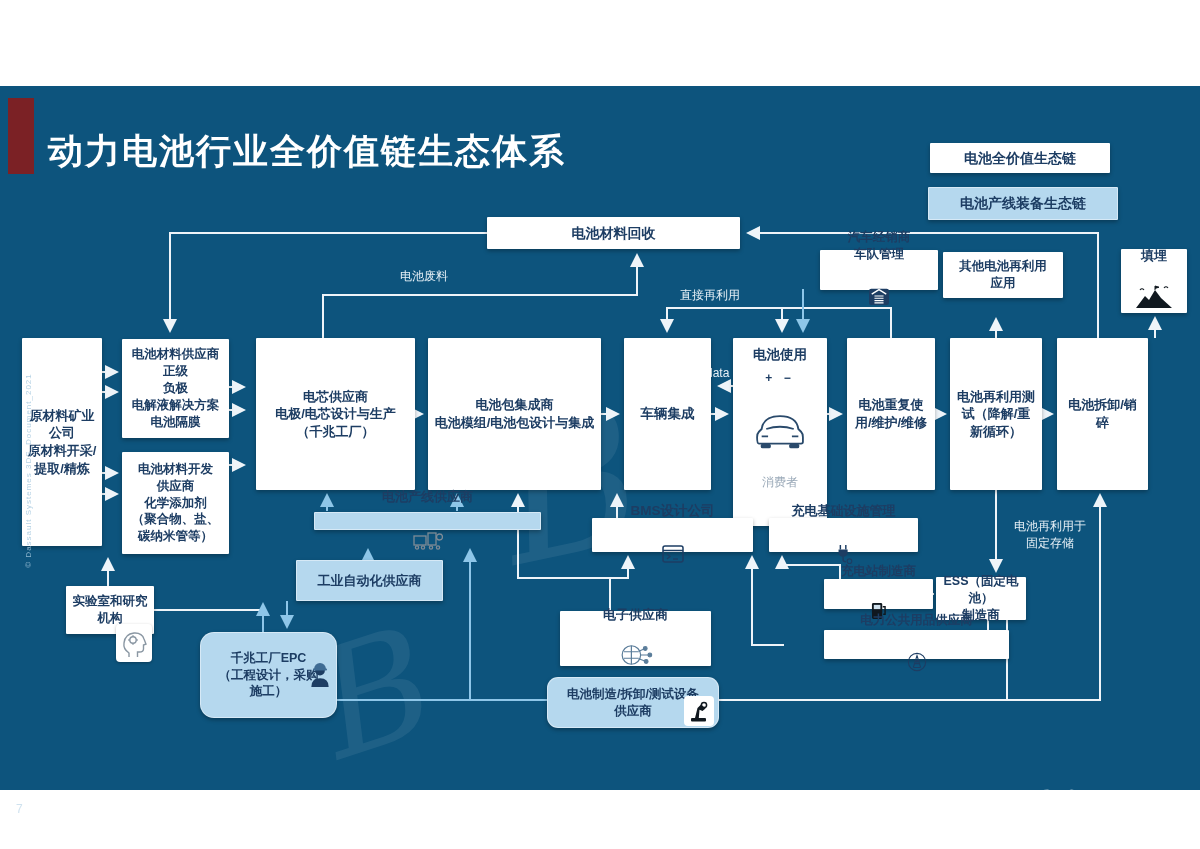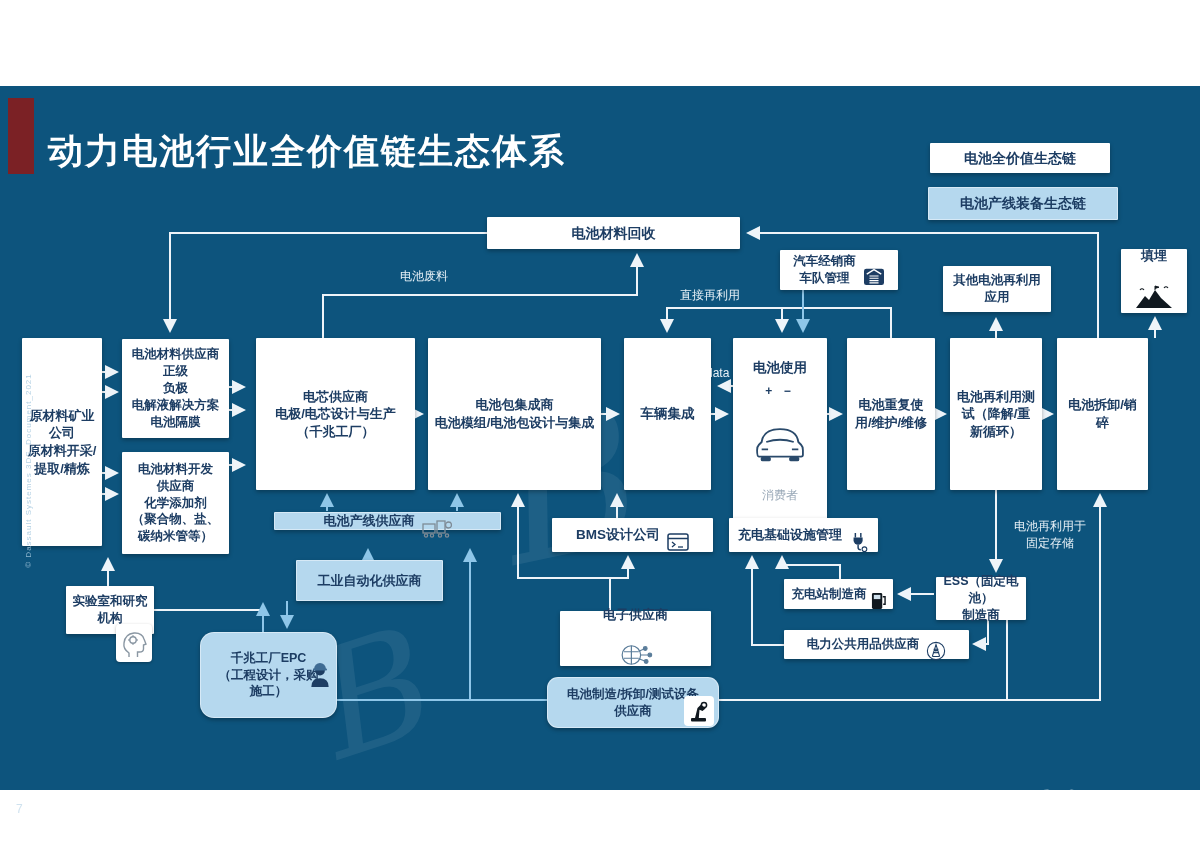--- a/index.html
+++ b/index.html
@@ -6,21 +6,21 @@
   #stage{position:relative;width:1200px;height:849px;background:#ffffff;overflow:hidden;}
   #slide{position:absolute;left:0;top:86px;width:1200px;height:704px;background:#0d547d;}
   .abs{position:absolute;box-sizing:border-box;}
   .box{position:absolute;box-sizing:border-box;display:flex;align-items:center;justify-content:center;
        text-align:center;border-radius:1px;font-weight:bold;color:#1d3d63;white-space:pre-line;line-height:1.35;}
   .w{background:#ffffff;box-shadow:0 2px 4px rgba(0,0,0,.30);}
   .b{background:#b5d8ee;border:1px solid rgba(255,255,255,.45);box-shadow:0 2px 4px rgba(0,0,0,.30);}
   .lbl{position:absolute;color:#e8f1f7;font-size:12px;white-space:pre-line;text-align:center;}
   .title{position:absolute;left:48px;top:128px;font-size:35px;font-weight:bold;color:#ffffff;letter-spacing:2px;}
   .col{flex-direction:column;}
-  .row{flex-direction:row;gap:7px;}
+  .row{flex-direction:column;gap:7px;margin-left:40px;}
   svg.wire{position:absolute;left:0;top:0;pointer-events:none;}
   .gray{color:#9aa9b8;font-weight:normal;}
   .wm{position:absolute;color:#ffffff;opacity:0.07;font-family:"DejaVu Serif",serif;font-style:italic;pointer-events:none;}
   .redbar{position:absolute;left:8px;top:12px;width:26px;height:76px;background:#7b2125;}
   .vtext{position:absolute;left:-252px;top:380px;width:560px;transform:rotate(-90deg);transform-origin:center;
          font-size:8px;color:rgba(165,200,222,.85);text-align:center;letter-spacing:1px;}
   .logo{position:absolute;left:1032px;top:700px;display:flex;align-items:center;gap:8px;color:#fff;}
   .logotx{font-size:12px;font-weight:bold;font-style:italic;letter-spacing:1px;line-height:1.1;}
   .pagenum{position:absolute;left:16px;top:716px;color:#cfe2ef;font-size:12px;}
 </style>
@@ -110,21 +110,21 @@
 车队管理</span>
       <span>
         <svg width="22" height="20" viewBox="0 0 24 22">
             <rect x="1" y="3" width="22" height="18" rx="2.5" fill="#1d3d63"></rect>
             <path d="M4 9 L12 4 L20 9" stroke="#fff" stroke-width="1.5" fill="none"></path>
             <path d="M7 11 h10 M7 13.5 h10 M7 16 h10 M7 18.5 h10" stroke="#fff" stroke-width="1.3"></path>
           </svg>
       </span>
     </div>
 
-    <div class="box w" style="left:943px;top:180px;width:108px;height:46px;font-size:12.5px;">其他电池再利用
+    <div class="box w" style="left:943px;top:166px;width:120px;height:46px;font-size:12.5px;">其他电池再利用
 应用</div>
 
     <div class="box w col" style="left:1121px;top:163px;width:66px;height:64px;font-size:13px;gap:2px;">
       <span>填埋</span>
       <span>
         <svg width="40" height="26" viewBox="0 0 40 26">
             <path d="M2 24 L11 12 L15 16 L21 6 L27 14 L38 24 Z" fill="#10181f"></path>
             <path d="M21 6 V2 l4 1.2 -4 1.2" fill="#10181f" stroke="#10181f"></path>
             <path d="M6 6 q2 -2.5 4 0 M30 4 q2 -2.5 4 0" stroke="#10181f" stroke-width="1.2" fill="none"></path>
           </svg>
@@ -150,21 +150,21 @@
 
     <div class="box w" style="left:256px;top:252px;width:159px;height:152px;font-size:13px;">电芯供应商
 电极/电芯设计与生产
 （千兆工厂）</div>
 
     <div class="box w" style="left:428px;top:252px;width:173px;height:152px;font-size:13px;">电池包集成商
 电池模组/电池包设计与集成</div>
 
     <div class="box w" style="left:624px;top:252px;width:87px;height:152px;font-size:13.5px;">车辆集成</div>
 
-    <div class="box w col" style="left:733px;top:252px;width:94px;height:188px;justify-content:flex-start;padding-top:21px;font-size:13.5px;">
+    <div class="box w col" style="left:733px;top:252px;width:94px;height:188px;justify-content:flex-start;padding-top:8px;font-size:13.5px;">
       <span>电池使用</span>
       <span style="font-size:12px;margin-top:6px;letter-spacing:4px;">+    −</span>
       <span style="margin-top:2px;">
         <svg width="62" height="44" viewBox="0 0 64 48" fill="none" stroke="#2a4a6b" stroke-width="2">
           <path d="M12 24 Q14 10 32 10 Q50 10 52 24 L55 27 Q57 29 57 33 L57 38 Q57 40 55 40 L9 40 Q7 40 7 33 Q7 29 9 27 Z"></path>
           <path d="M17 24 Q32 19 47 24"></path>
           <path d="M12 32 h7 M45 32 h7"></path>
           <rect x="11" y="40" width="11" height="5" rx="2" fill="#2a4a6b" stroke="none"></rect>
           <rect x="42" y="40" width="11" height="5" rx="2" fill="#2a4a6b" stroke="none"></rect>
         </svg>

